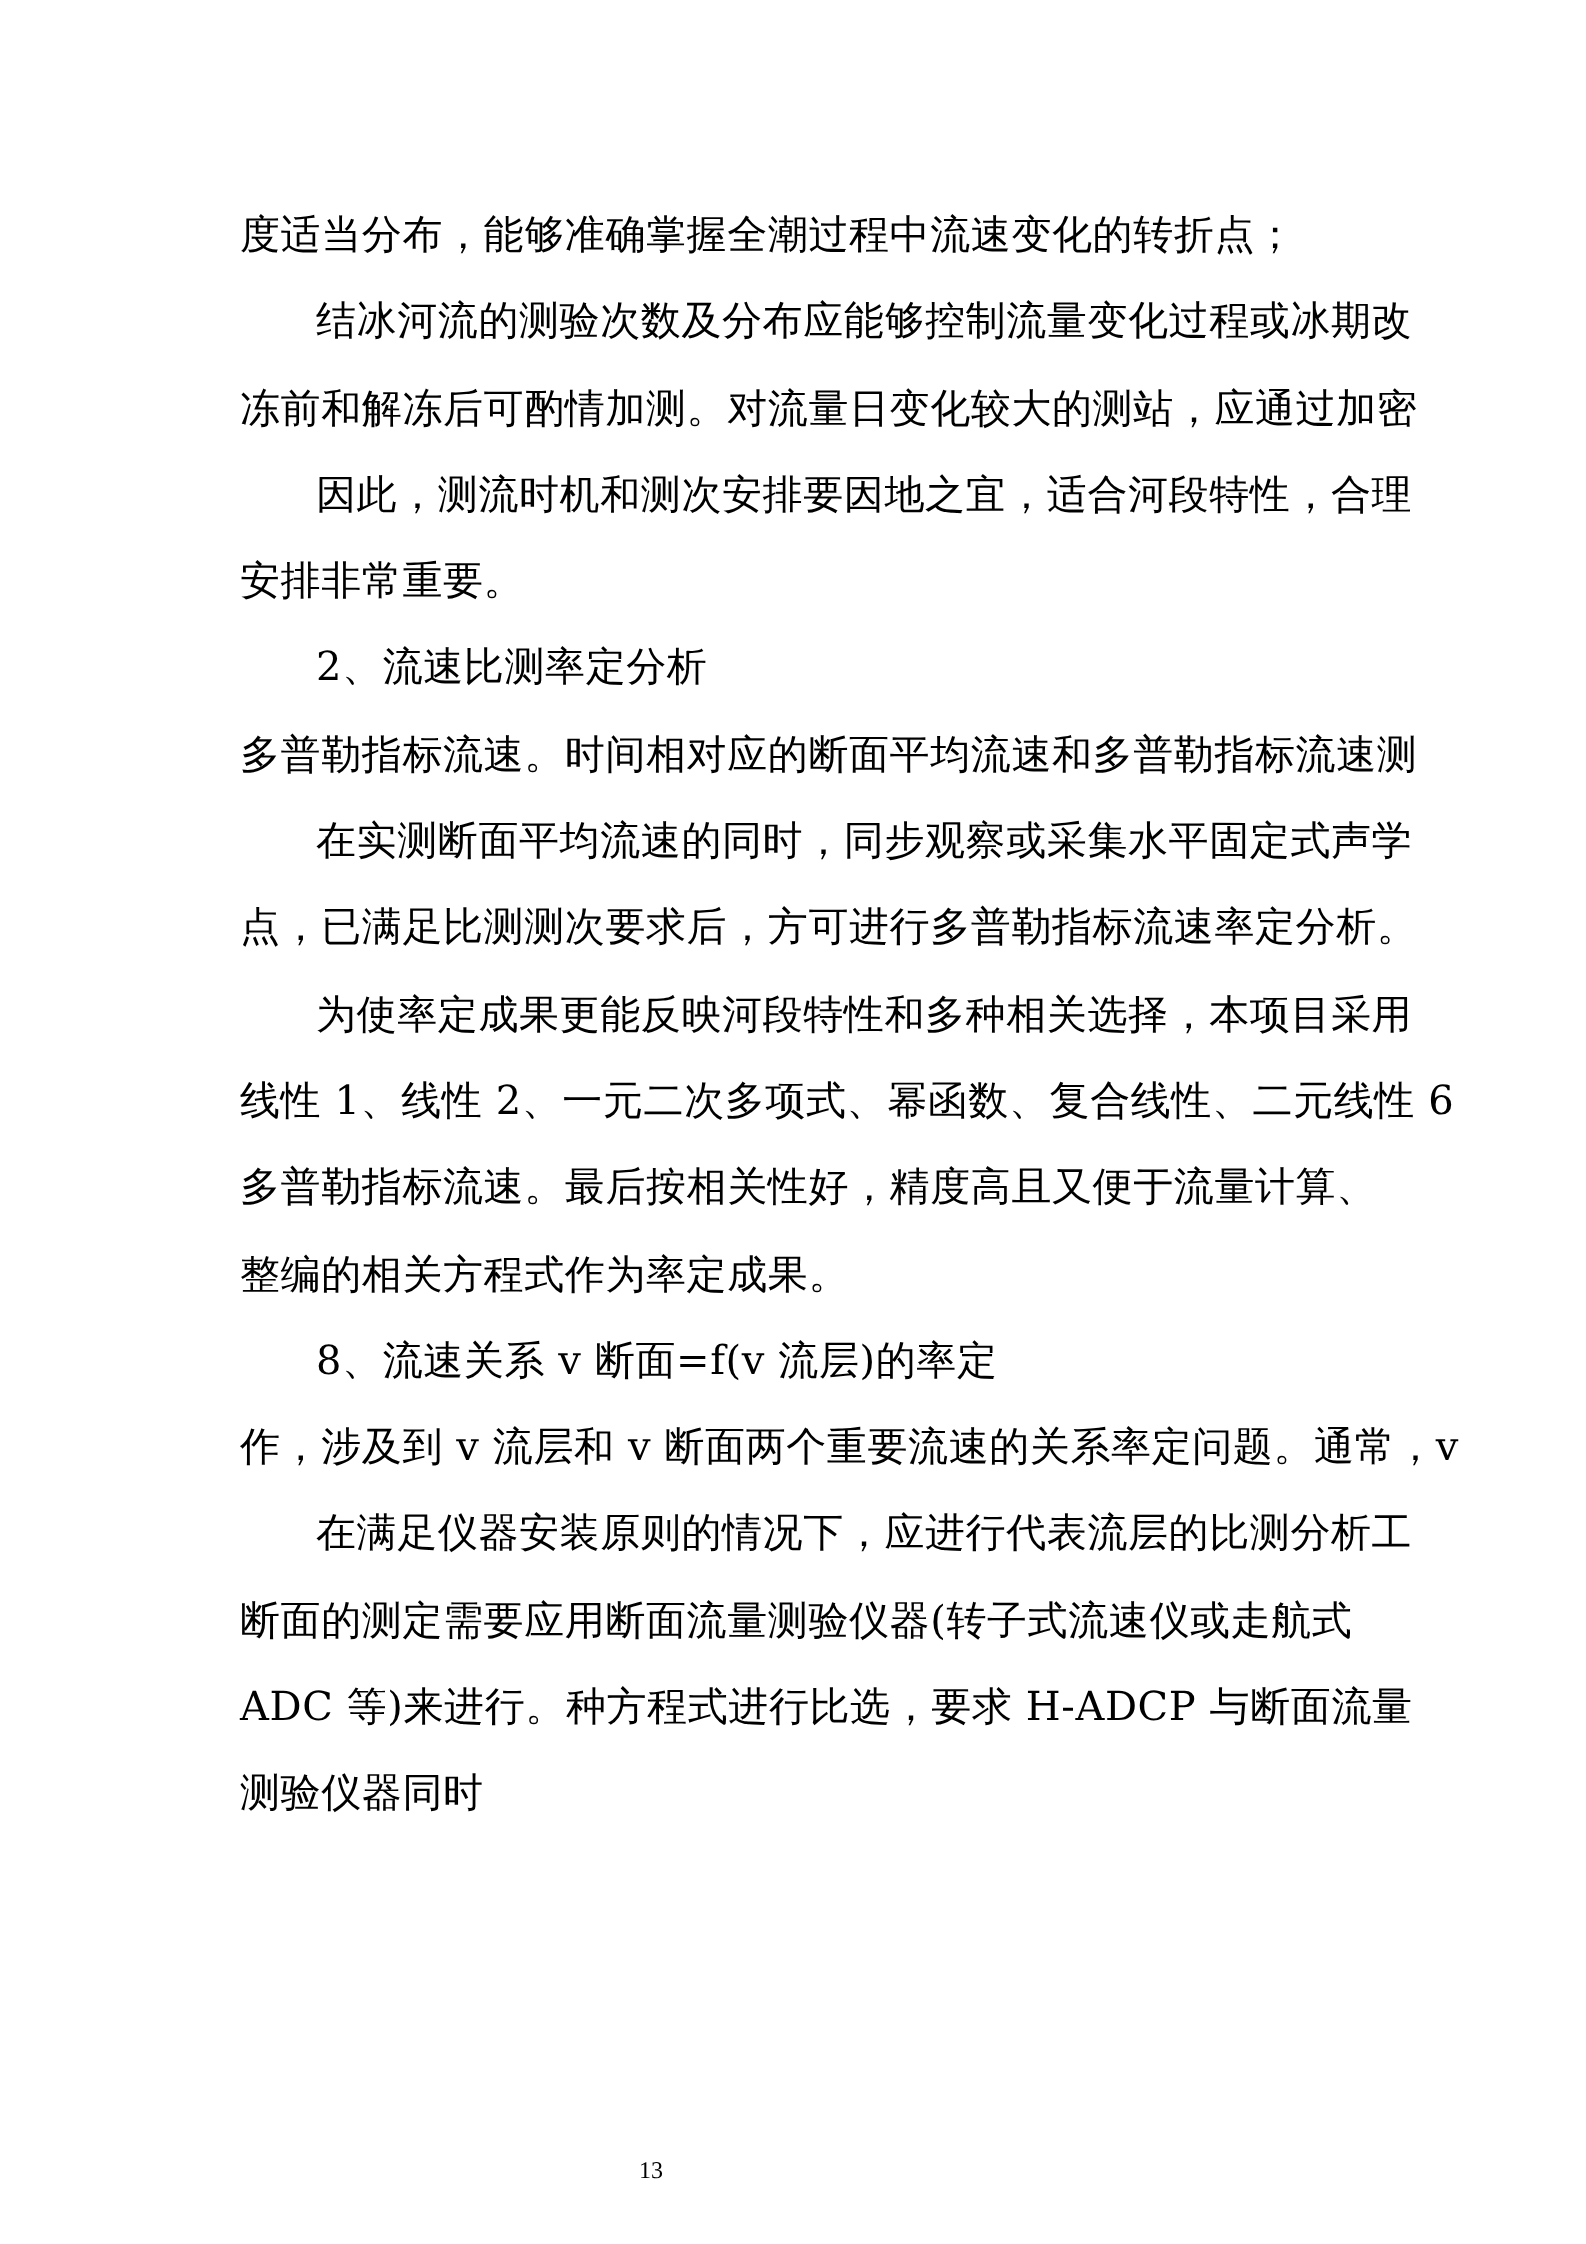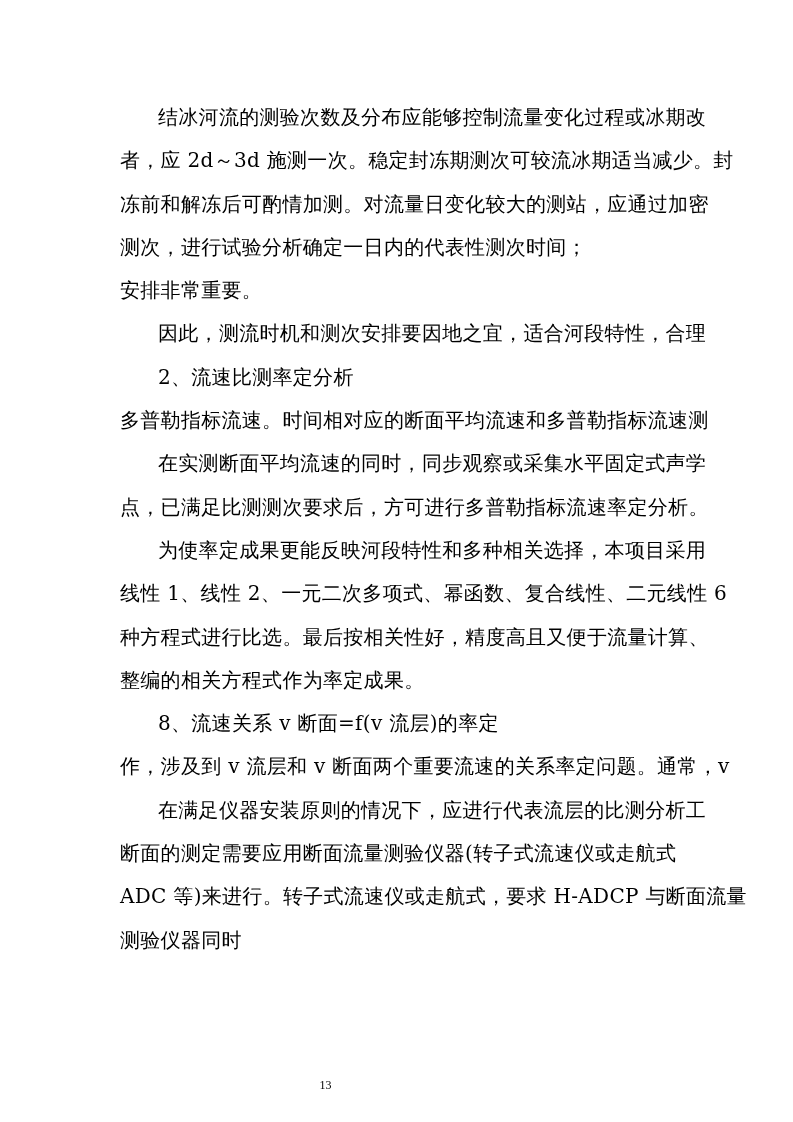--- a/index.html
+++ b/index.html
@@ -39,35 +39,34 @@
       text-align: center;
       font-family: "Liberation Serif", serif;
       font-size: 12px;
       color: #000000;
     }
   </style>
 </head>
 <body>
 
 <div class="page">
+  <div class="line">度适当分布，能够准确掌握全潮过程中流速变化的转折点；</div>
   <div class="line indent">结冰河流的测验次数及分布应能够控制流量变化过程或冰期改</div>
-  <div class="line">者，应 2d～3d 施测一次。稳定封冻期测次可较流冰期适当减少。封</div>
   <div class="line">冻前和解冻后可酌情加测。对流量日变化较大的测站，应通过加密</div>
-  <div class="line">测次，进行试验分析确定一日内的代表性测次时间；</div>
+  <div class="line indent">因此，测流时机和测次安排要因地之宜，适合河段特性，合理</div>
   <div class="line">安排非常重要。</div>
-  <div class="line indent">因此，测流时机和测次安排要因地之宜，适合河段特性，合理</div>
   <div class="line indent">2、流速比测率定分析</div>
   <div class="line">多普勒指标流速。时间相对应的断面平均流速和多普勒指标流速测</div>
   <div class="line indent">在实测断面平均流速的同时，同步观察或采集水平固定式声学</div>
   <div class="line">点，已满足比测测次要求后，方可进行多普勒指标流速率定分析。</div>
   <div class="line indent">为使率定成果更能反映河段特性和多种相关选择，本项目采用</div>
   <div class="line">线性 1、线性 2、一元二次多项式、幂函数、复合线性、二元线性 6</div>
-  <div class="line">种方程式进行比选。最后按相关性好，精度高且又便于流量计算、</div>
+  <div class="line">多普勒指标流速。最后按相关性好，精度高且又便于流量计算、</div>
   <div class="line">整编的相关方程式作为率定成果。</div>
   <div class="line indent">8、流速关系 v 断面=f(v 流层)的率定</div>
   <div class="line">作，涉及到 v 流层和 v 断面两个重要流速的关系率定问题。通常，v</div>
   <div class="line indent">在满足仪器安装原则的情况下，应进行代表流层的比测分析工</div>
   <div class="line">断面的测定需要应用断面流量测验仪器(转子式流速仪或走航式</div>
-  <div class="line">ADC 等)来进行。转子式流速仪或走航式，要求 H-ADCP 与断面流量</div>
+  <div class="line">ADC 等)来进行。种方程式进行比选，要求 H-ADCP 与断面流量</div>
   <div class="line">测验仪器同时</div>
 </div>
 
 <div class="page-number">13</div>
 
 </body></html>

